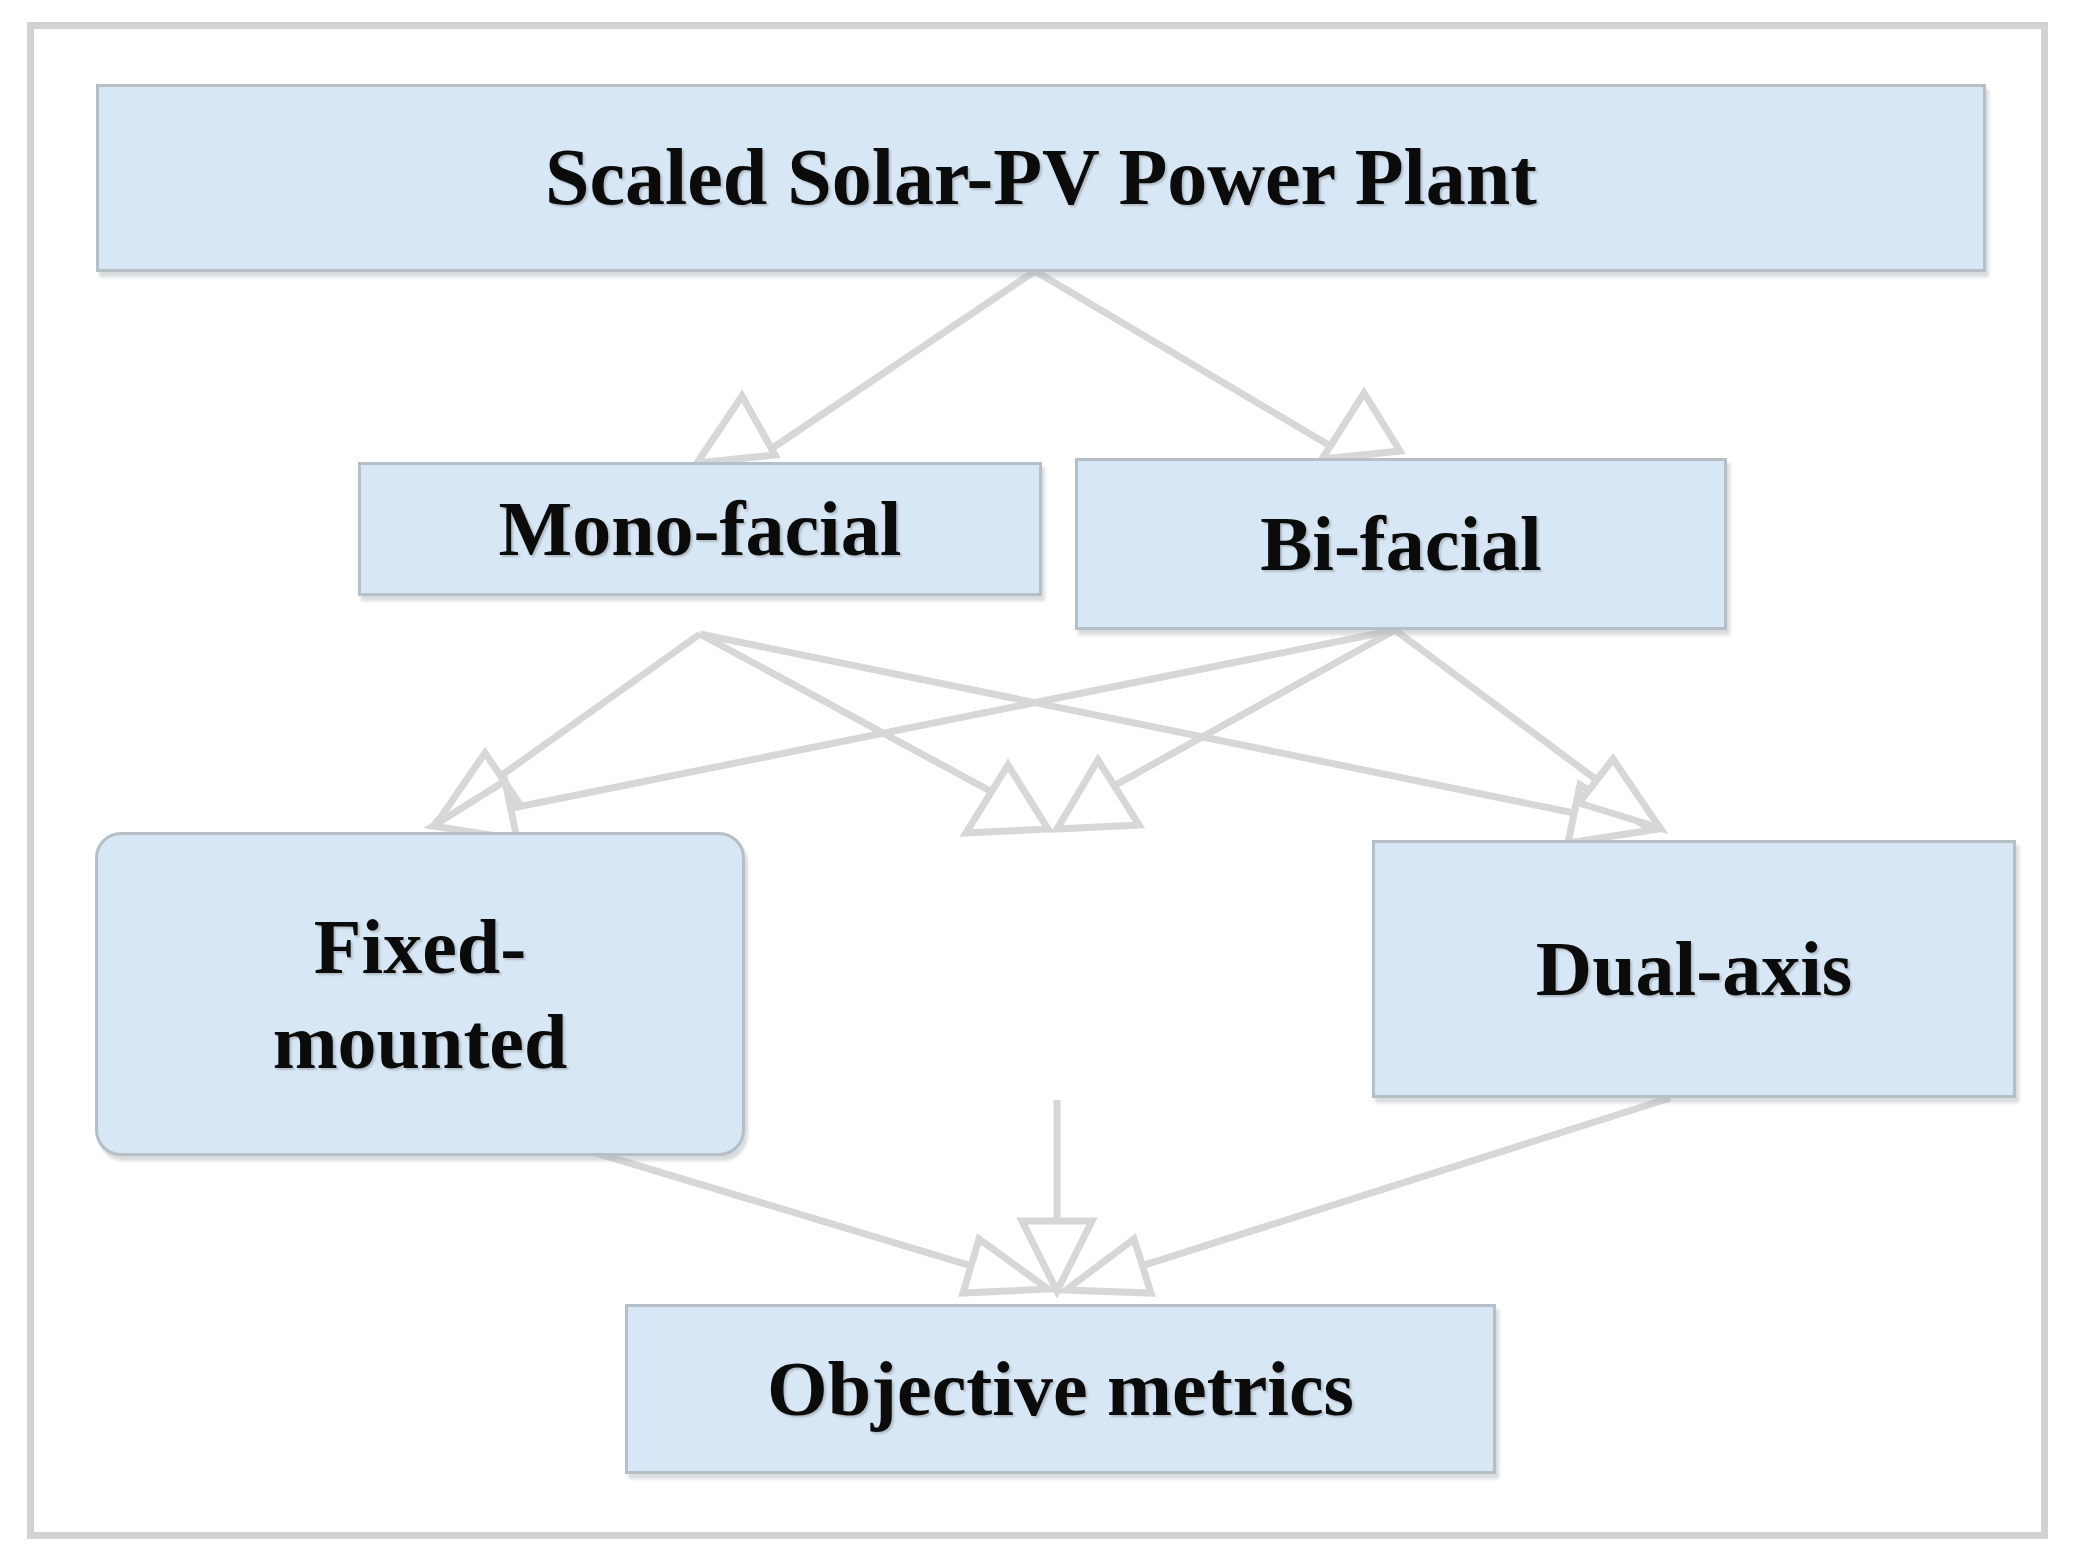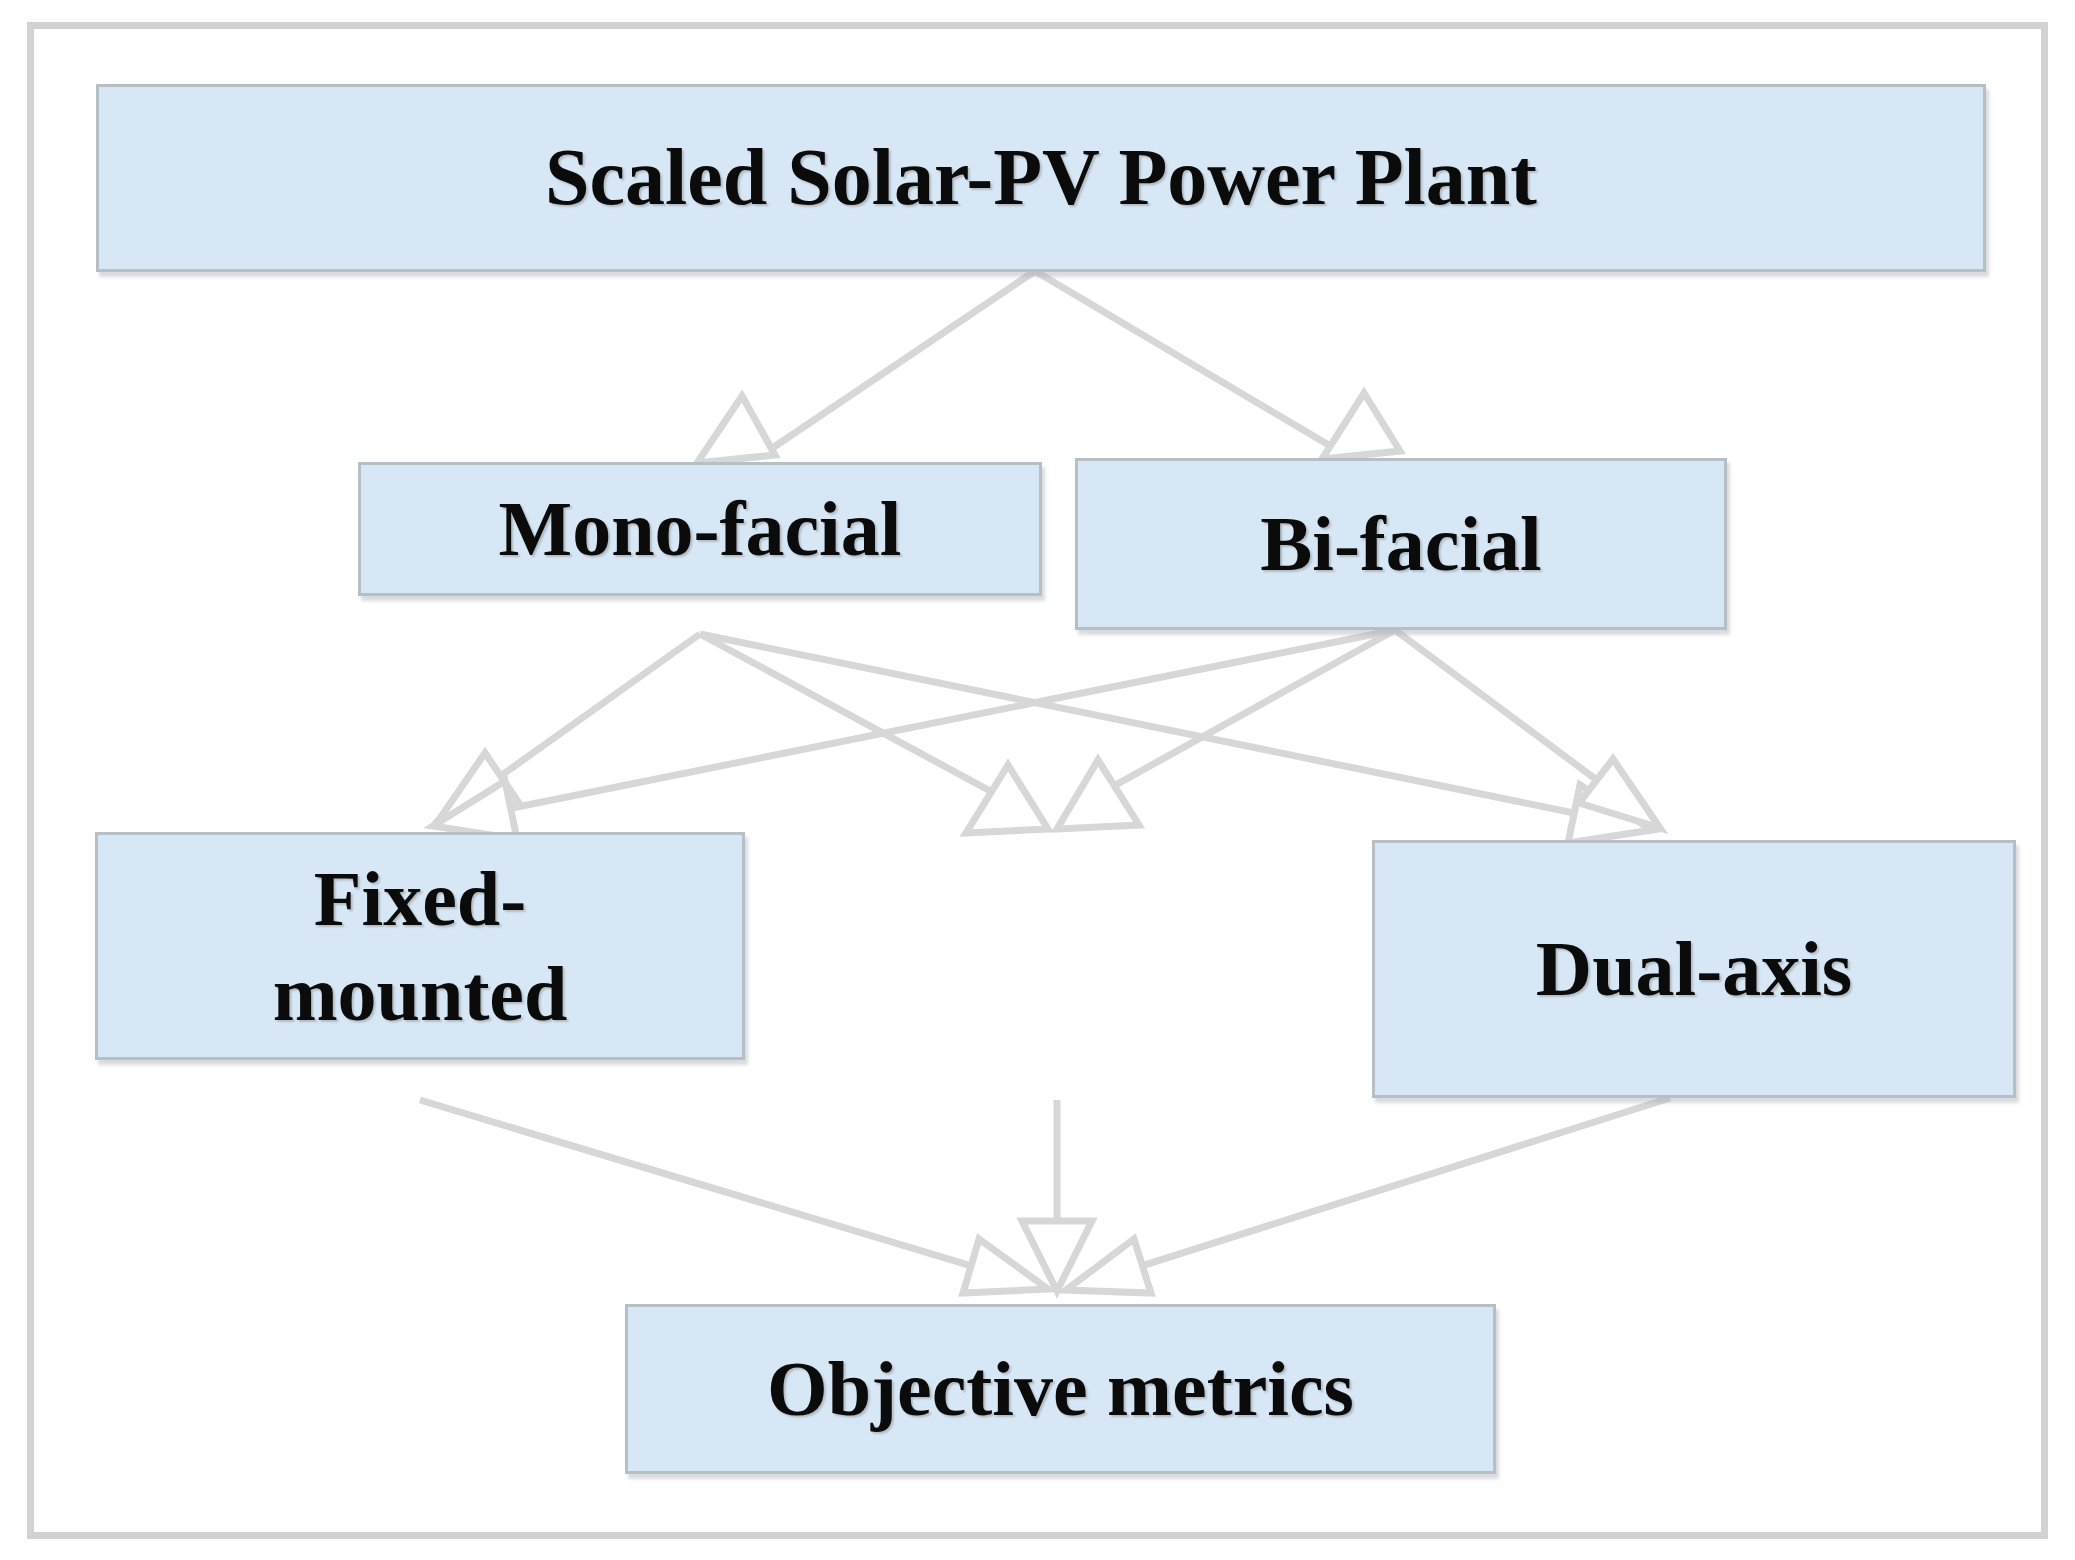--- a/index.html
+++ b/index.html
@@ -56,21 +56,21 @@
   .node-label {
     font-weight: bold;
     color: #0b0b0b;
     white-space: pre-line;
     line-height: 1.22;
     text-shadow: 2px 2px 2px rgba(90,90,90,0.30);
   }
   #node-root        { left: 96px;   top: 84px;   width: 1890px; height: 188px; }
   #node-mono        { left: 358px;  top: 462px;  width: 684px;  height: 134px; }
   #node-bi          { left: 1075px; top: 458px;  width: 652px;  height: 172px; }
-  #node-fixed       { left: 95px;   top: 832px;  width: 650px;  height: 228px; }
+  #node-fixed       { left: 95px;   top: 832px;  width: 650px;  height: 324px; border-radius: 26px; }
   #node-single      { left: 778px;  top: 835px;  width: 558px;  height: 265px; }
   #node-dual        { left: 1372px; top: 840px;  width: 644px;  height: 258px; }
   #node-objective   { left: 625px;  top: 1292px; width: 871px;  height: 170px; margin-top: 12px; }
 
   #node-root .node-label      { font-size: 80px; }
   #node-mono .node-label,
   #node-bi .node-label,
   #node-fixed .node-label,
   #node-single .node-label,
   #node-dual .node-label,

